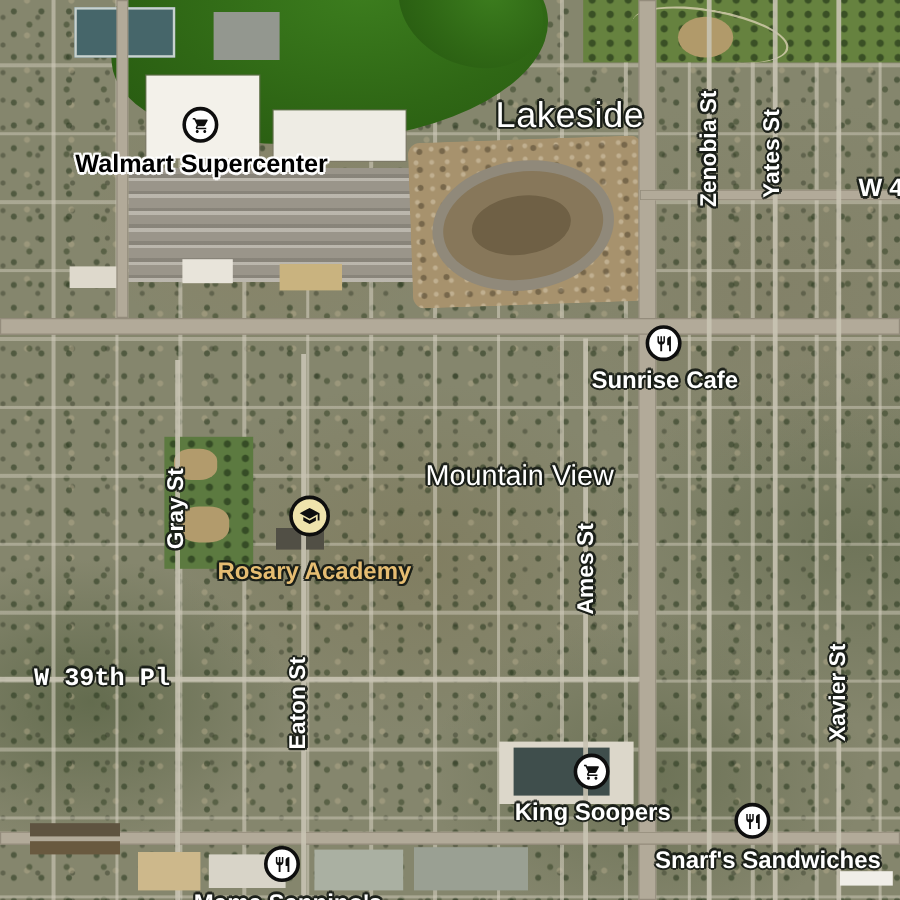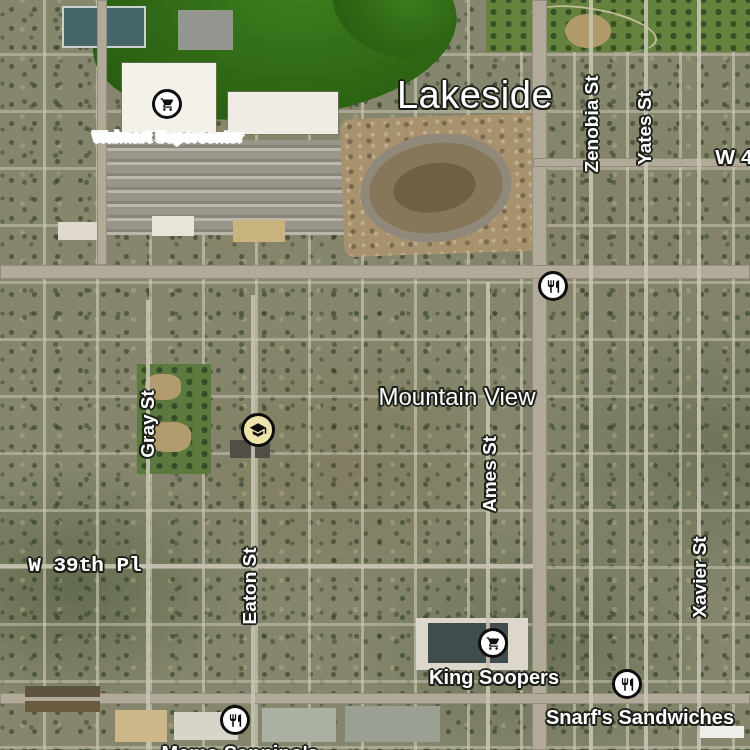--- a/index.html
+++ b/index.html
@@ -68,27 +68,27 @@
       0 -2px 0 rgba(24,28,22,.8), 0 2px 0 rgba(24,28,22,.8),
       -2px 0 0 rgba(24,28,22,.8), 2px 0 0 rgba(24,28,22,.8);
   }
   .halo-white{
     text-shadow:
       -1.5px -1.5px 0 rgba(255,255,255,.92), 1.5px -1.5px 0 rgba(255,255,255,.92),
       -1.5px 1.5px 0 rgba(255,255,255,.92), 1.5px 1.5px 0 rgba(255,255,255,.92),
       0 -2px 0 rgba(255,255,255,.85), 0 2px 0 rgba(255,255,255,.85),
       -2px 0 0 rgba(255,255,255,.85), 2px 0 0 rgba(255,255,255,.85);
   }
-  .town{font-size:38px; font-weight:400; color:#fff; letter-spacing:.5px;padding-left:24px;}
-  .area{font-size:24px; font-weight:400; color:#fff;margin-left:24px;}
+  .town{font-size:30px; font-weight:400; color:#fff; letter-spacing:.5px;padding-left:24px;}
+  .area{font-size:24px; font-weight:400; color:#fff;}
   .roadlbl{font-size:21px; font-weight:700; color:#fff;}
   .street-v{font-size:19px; font-weight:700; color:#fff;
     transform:translate(-50%,-50%) rotate(-90deg);}
   .poi{font-size:20px; font-weight:700; color:#fff;}
-  .poi-dark{font-size:15px; font-weight:700; color:#ffffff;}
+  .poi-dark{font-size:21px; font-weight:700; color:#000000;}
   .poi-school{font-size:20px; font-weight:700; color:#e6bd72; text-align:center; line-height:25px;}
   .poi-school span{display:block;}
   
   .poi-icon{
     position:absolute; transform:translate(-50%,-50%);
     width:30px; height:30px; border-radius:50%;
     background:#fff; border:3px solid #0e0e0e;
     display:flex; align-items:center; justify-content:center;
     box-sizing:border-box;
   }
@@ -203,24 +203,26 @@
     <svg class="glyph">
         <use href="#i-restaurant"></use>
       </svg>
   </div>
 
   <div class="lbl town halo-dark" style="left:463px;top:96px;">Lakeside</div>
 
   <div class="lbl poi-dark halo-white" style="left:168px;top:137px;">Walmart Supercenter</div>
 
 
+  <div class="lbl poi halo-dark" style="left:554px;top:317px;">Sunrise Cafe</div>
 
   <div class="lbl area halo-dark" style="left:433px;top:397px;">Mountain View</div>
 
   <div class="lbl poi-school halo-dark" style="left:262px;top:477px;">
+    <span>Rosary Academy</span>
   </div>
 
   <div class="lbl street-v halo-dark" style="left:148px;top:424px;">Gray St</div>
   <div class="lbl street-v halo-dark" style="left:592px;top:124px;">Zenobia St</div>
   <div class="lbl street-v halo-dark" style="left:645px;top:128px;">Yates St</div>
   <div class="lbl street-v halo-dark" style="left:490px;top:474px;">Ames St</div>
   <div class="lbl street-v halo-dark" style="left:250px;top:586px;">Eaton St</div>
   <div class="lbl street-v halo-dark" style="left:700px;top:577px;">Xavier St</div>
 
   <div class="lbl roadlbl halo-dark" style="left:734px;top:157px;">W 4</div>

